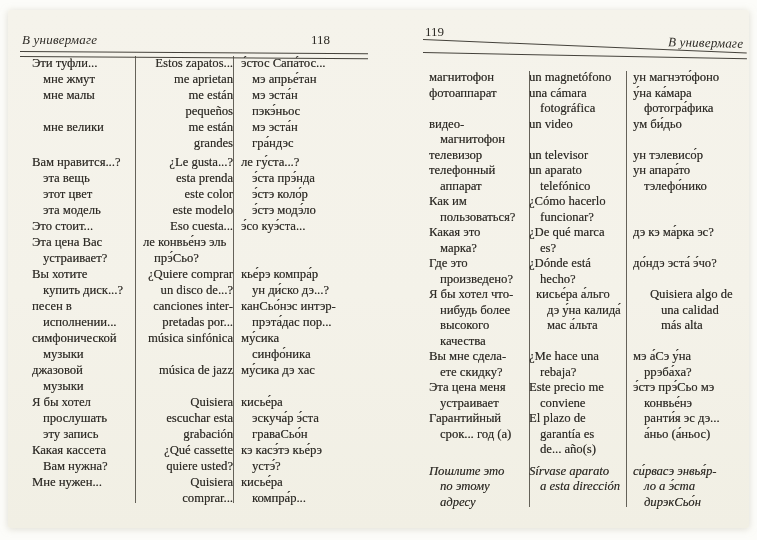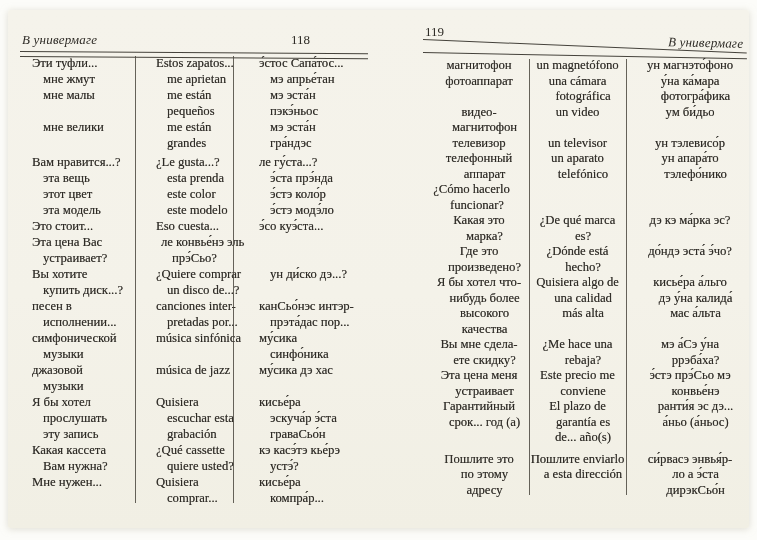--- a/index.html
+++ b/index.html
@@ -16,47 +16,47 @@
     border-radius:2px;
     box-shadow:0 1px 7px rgba(198,194,178,.55);
   }
   .page{position:absolute;top:14px;}
   .page-left{left:12px;width:348px;}
   .page-right{left:415px;width:324px;}
 
   .hdr{display:flex;justify-content:space-between;align-items:baseline;padding:8px 0 0 2px;}
   .title{font-style:italic;font-size:13px;letter-spacing:.2px;}
   .pnum{font-size:13px;}
-  .hdr .pnum{margin-right:58px;}
+  .hdr .pnum{margin-right:38px;}
   .rule{
     margin-top:3px;height:4px;width:100%;
     border-top:1.6px solid #45423b;border-bottom:1px solid #45423b;
     transform:rotate(.35deg);transform-origin:0 50%;
   }
   
   .pnum-r{position:absolute;left:2px;top:0;text-align:right;}
   .title-r{position:absolute;right:4px;top:11px;transform:rotate(1.3deg);}
   .warp-line{position:absolute;left:0;width:324px;height:1.2px;background:#45423b;}
   .wl-a{top:15px;transform:rotate(2.4deg);transform-origin:0 50%;}
   .wl-b{top:28px;transform:rotate(1.1deg);transform-origin:0 50%;}
 
   .tbl{position:absolute;left:0;right:0;}
   .tbl-l{top:31px;}
-  .tbl-r{top:34px;text-align:center;}
+  .tbl-r{top:46px;}
   .vline{position:absolute;top:1px;bottom:3px;width:1px;background:#4b4840;opacity:.85;}
   .v1l{left:115px;} .v2l{left:213px;}
   .v1r{left:106px;} .v2r{left:203px;}
 
   .row{display:flex;}
   .row.gap-small{margin-top:3px;}
-  .row.gap-large{margin-top:6px;}
+  .row.gap-large{margin-top:6px;font-style:italic;}
   .cell{box-sizing:border-box;}
   .page-left .c1{width:115px;padding-left:12px;}
-  .page-left .c2{width:98px;padding-left:21px;}
-  .page-left .c3{flex:1;padding-left:26px;}
+  .page-left .c2{width:98px;padding-left:13px;text-align:right;}
+  .page-left .c3{flex:1;padding-left:8px;}
   .page-right .c1{width:106px;padding-left:6px;}
   .page-right .c2{width:97px;}
   .page-right .c3{flex:1;padding-left:7px;}
   .ln{
     height:16px;line-height:16px;font-size:12.6px;white-space:nowrap;
     text-shadow:.2px 0 0 rgba(46,43,38,.55);
   }
   .page-right .ln{height:15.5px;line-height:15.5px;}
   .ln.ind{padding-left:11px;}
 </style>
@@ -191,20 +191,21 @@
           <div class="row">
             <div class="cell c1">
               <div class="ln">Вы хотите</div>
               <div class="ln ind">купить диск...?</div>
             </div>
             <div class="cell c2">
               <div class="ln">¿Quiere comprar</div>
               <div class="ln ind">un disco de...?</div>
             </div>
             <div class="cell c3">
+              <div class="ln">кье́рэ компра́р</div>
               <div class="ln ind">ун ди́ско дэ...?</div>
             </div>
           </div>
           <div class="row">
             <div class="cell c1">
               <div class="ln">песен в</div>
               <div class="ln ind">исполнении...</div>
             </div>
             <div class="cell c2">
               <div class="ln">canciones inter-</div>
@@ -350,20 +351,24 @@
             <div class="cell c2">
               <div class="ln">un aparato</div>
               <div class="ln ind">telefónico</div>
             </div>
             <div class="cell c3">
               <div class="ln">ун апара́то</div>
               <div class="ln ind">тэлефо́нико</div>
             </div>
           </div>
           <div class="row">
+            <div class="cell c1">
+              <div class="ln">Как им</div>
+              <div class="ln ind">пользоваться?</div>
+            </div>
             <div class="cell c2">
               <div class="ln">¿Cómo hacerlo</div>
               <div class="ln ind">funcionar?</div>
             </div>
           </div>
           <div class="row">
             <div class="cell c1">
               <div class="ln">Какая это</div>
               <div class="ln ind">марка?</div>
             </div>
@@ -388,30 +393,30 @@
               <div class="ln">до́ндэ эста́ э́чо?</div>
             </div>
           </div>
           <div class="row">
             <div class="cell c1">
               <div class="ln">Я бы хотел что-</div>
               <div class="ln ind">нибудь более</div>
               <div class="ln ind">высокого</div>
               <div class="ln ind">качества</div>
             </div>
+            <div class="cell c3">
+              <div class="ln">кисье́ра а́льго</div>
+              <div class="ln ind">дэ у́на калида́</div>
+              <div class="ln ind">мас а́льта</div>
+            </div>
             <div class="cell c2">
               <div class="ln">Quisiera algo de</div>
               <div class="ln ind">una calidad</div>
               <div class="ln ind">más alta</div>
             </div>
-            <div class="cell c3">
-              <div class="ln">кисье́ра а́льго</div>
-              <div class="ln ind">дэ у́на калида́</div>
-              <div class="ln ind">мас а́льта</div>
-            </div>
           </div>
           <div class="row">
             <div class="cell c1">
               <div class="ln">Вы мне сдела-</div>
               <div class="ln ind">ете скидку?</div>
             </div>
             <div class="cell c2">
               <div class="ln">¿Me hace una</div>
               <div class="ln ind">rebaja?</div>
             </div>
@@ -449,21 +454,21 @@
               <div class="ln ind">а́ньо (а́ньос)</div>
             </div>
           </div>
           <div class="row gap-large">
             <div class="cell c1">
               <div class="ln">Пошлите это</div>
               <div class="ln ind">по этому</div>
               <div class="ln ind">адресу</div>
             </div>
             <div class="cell c2">
-              <div class="ln">Пошлите enviarlo</div>
+              <div class="ln">Sírvase aparato</div>
               <div class="ln ind">a esta dirección</div>
             </div>
             <div class="cell c3">
               <div class="ln">си́рвасэ энвья́р-</div>
               <div class="ln ind">ло а э́ста</div>
               <div class="ln ind">дирэкСьо́н</div>
             </div>
           </div>
         </div>
     </div>

